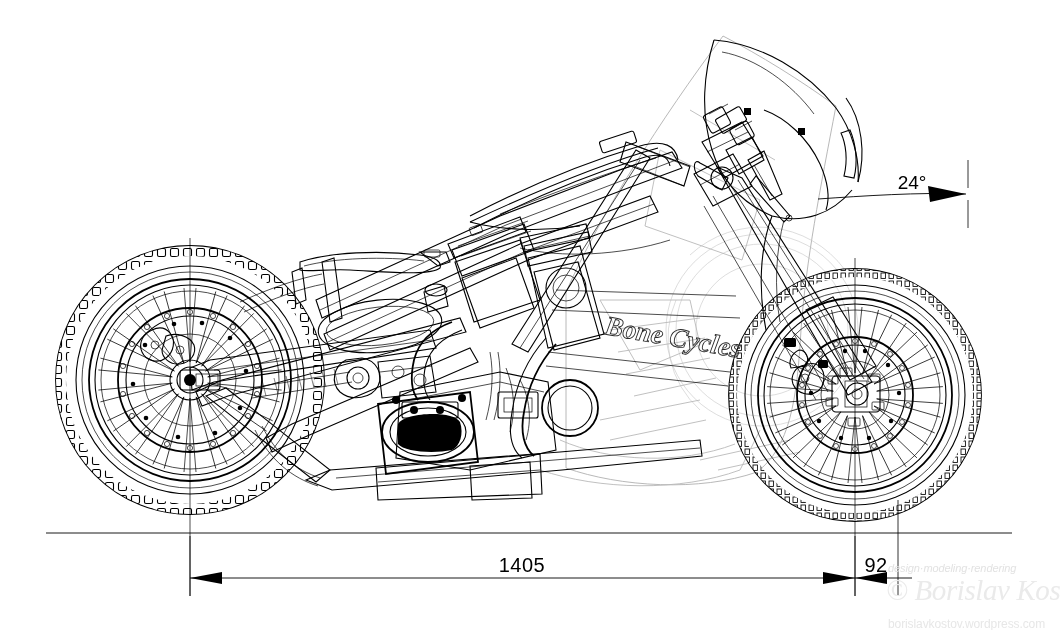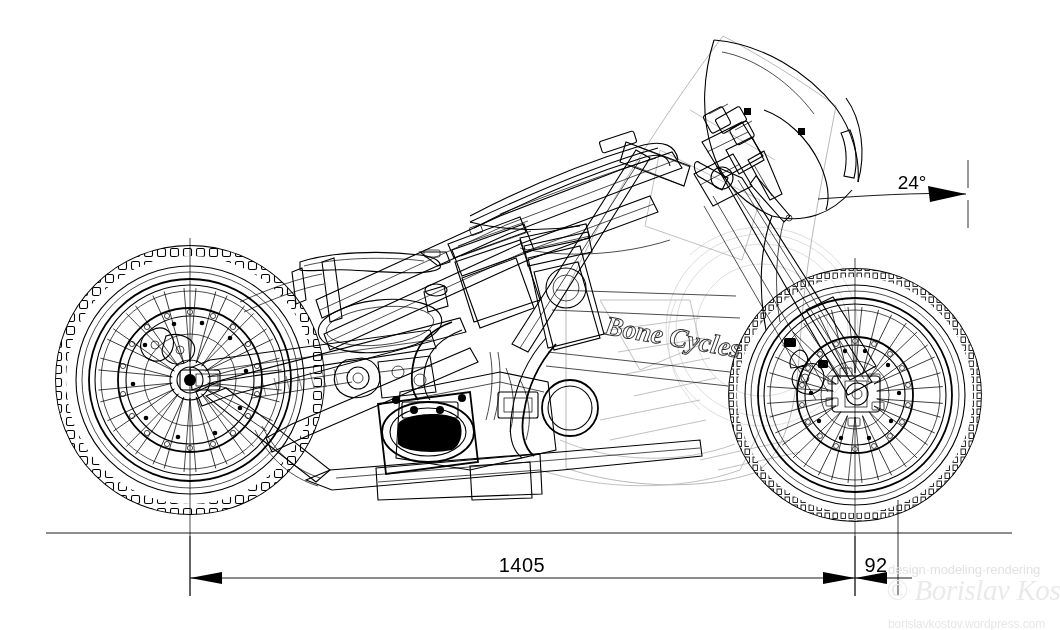--- a/index.html
+++ b/index.html
@@ -68,21 +68,22 @@
     top: 561px;
     width: 174px;
     height: 69px;
     pointer-events: none;
     user-select: none;
   }
   .wm-line1 {
     position: absolute;
     left: 2px; top: 1px;
     font-family: "Liberation Sans", sans-serif;
-    font-size: 13px;
+    font-size: 11px;
+    font-style: italic;
     color: #e2e2e2;
     white-space: nowrap;
     letter-spacing: -0.1px;
   }
   .wm-line2 {
     position: absolute;
     left: 0px; top: 13px;
     font-family: "Liberation Serif", serif;
     font-style: italic;
     font-size: 29px;

